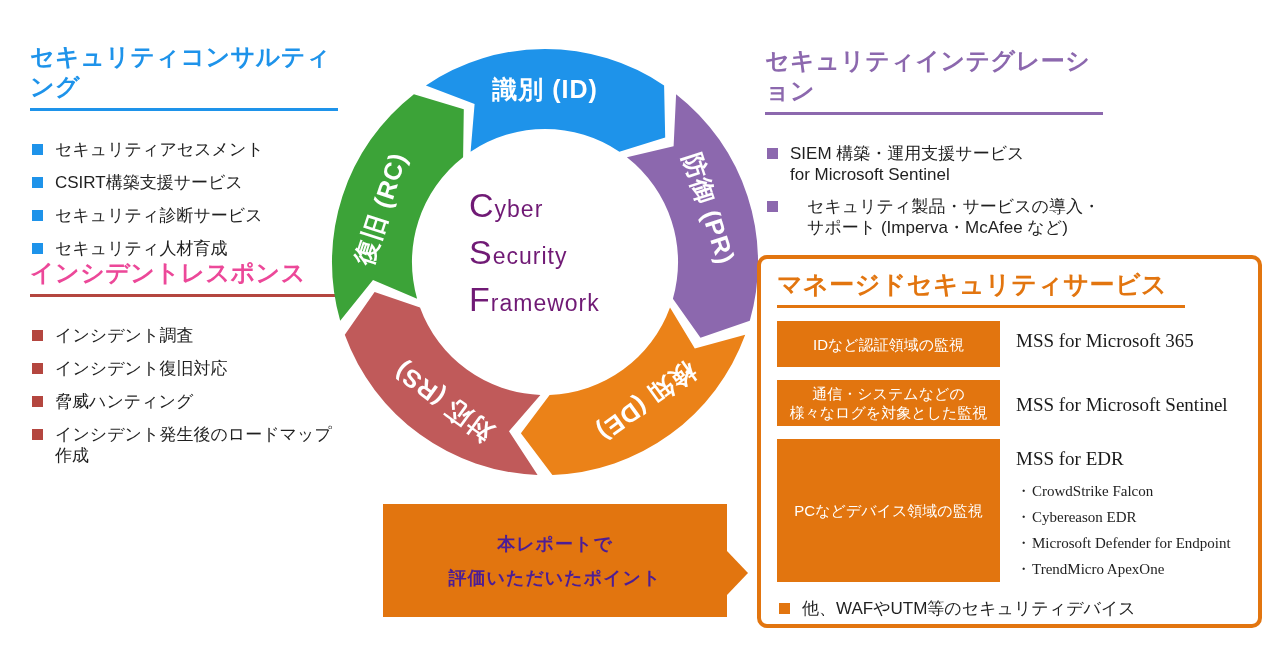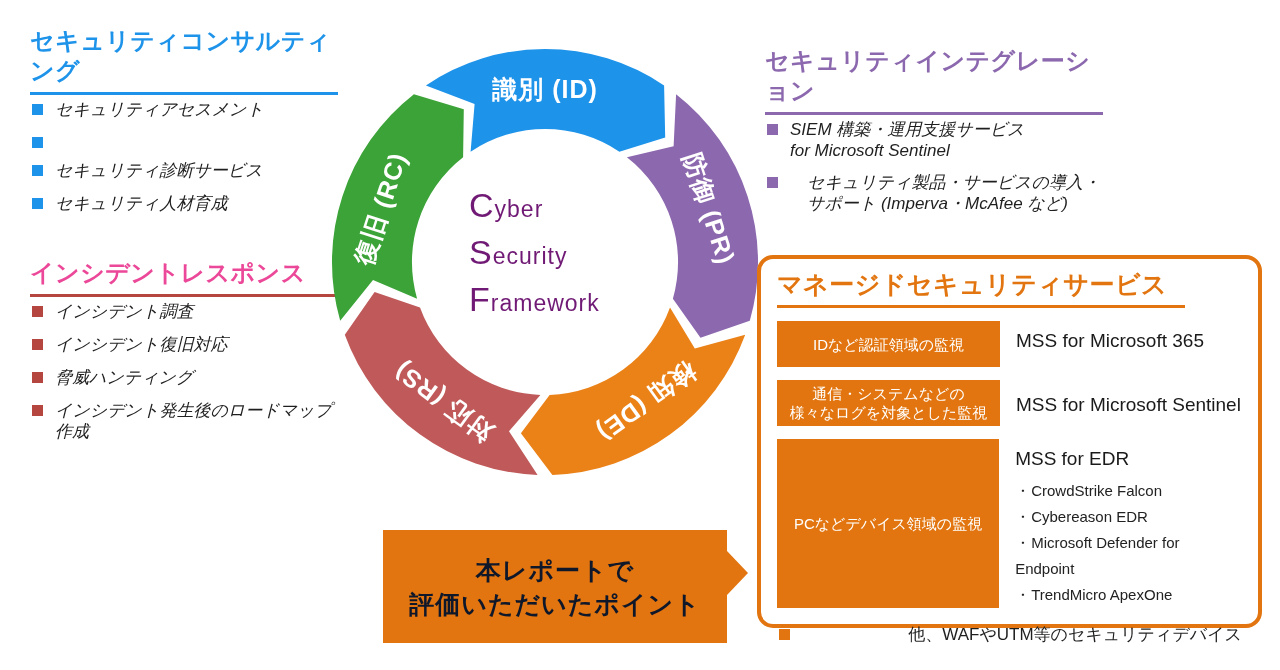--- a/index.html
+++ b/index.html
@@ -10,21 +10,21 @@
   }
   .section{position:absolute;}
   .heading{
     font-weight:700;font-size:24px;line-height:30px;
     padding-bottom:6px;border-bottom:3px solid #000;letter-spacing:.5px;
   }
   .heading.blue{color:#1e93ea;border-color:#1e93ea;width:308px;}
   .heading.red{color:#ec4899;border-color:#b4463f;width:308px;}
   .heading.purple{color:#8c68ae;border-color:#8c68ae;width:338px;}
   .heading.orange{color:#e2750f;border-color:#e2750f;width:408px;font-size:25px;}
-  .blist{margin-top:4px;font-style:italic;}
+  .blist{margin-top:28px;}
   .bitem{
     display:flex;align-items:flex-start;margin-bottom:12px;
     font-size:17px;line-height:21px;color:#1f1f1f;white-space:pre-line;
   }
   .sq{width:11px;height:11px;flex:none;margin:5px 12px 0 2px;}
   .sq.blue{background:#1e93ea;}
   .sq.red{background:#b4463f;}
   .sq.purple{background:#8c68ae;}
   .sq.orange{background:#e2750f;}
 
@@ -35,58 +35,58 @@
     font-family:"Liberation Sans","DejaVu Sans",sans-serif;
     text-anchor:middle;dominant-baseline:central;letter-spacing:1px;
   }
   #csf-center{position:absolute;left:469px;top:186px;color:#701a75;}
   .csf-line{height:47px;font-size:23px;letter-spacing:1px;white-space:nowrap;}
   .csf-line .ini{font-size:34px;}
 
   
   #mss-panel{
     position:absolute;left:757px;top:255px;width:505px;height:373px;
-    border:4px solid #e2750f;border-radius:16px;box-sizing:border-box;
+    border:4px solid #e2750f;border-radius:10px;box-sizing:border-box;
     padding:10px 16px 10px 16px;background:#fff;
   }
   .mss-row{display:flex;margin-top:13px;}
   .mss-label{
     width:223px;min-height:46px;background:#e2750f;color:#fff;
     display:flex;align-items:center;justify-content:center;text-align:center;
     font-size:15px;line-height:19px;padding:0 4px;box-sizing:border-box;
     white-space:pre-line;
   }
-  .mss-right{margin-left:16px;padding-top:9px;}
+  .mss-right{margin-left:16px;padding-top:9px;font-family:Liberation Serif, serif;}
   .mss-service{font-size:19px;color:#1a1a1a;}
   .mss-products{margin-top:8px;}
   .mss-product{font-size:15px;line-height:26px;color:#222;}
   .mss-product::before{content:"・";margin-right:1px;}
-  .mss-foot{display:flex;align-items:center;margin-top:15px;font-size:17px;justify-content:space-between;}
+  .mss-foot{display:flex;align-items:center;margin-top:15px;font-size:17px;}
   .mss-foot .sq{margin-top:0;}
 
   
   #callout{
-    position:absolute;left:383px;top:530px;width:344px;height:113px;
-    background:#e2750f;color:#0f172a;font-weight:700;font-size:25px;line-height:34px;
+    position:absolute;left:383px;top:504px;width:344px;height:113px;
+    background:#e2750f;color:#4c1d95;font-weight:700;font-size:18px;line-height:34px;
     display:flex;flex-direction:column;align-items:center;justify-content:center;
     letter-spacing:1px;
   }
   #callout-arrow{
     position:absolute;left:727px;top:551px;width:21px;height:44px;background:#e2750f;
     clip-path:polygon(0 0,100% 50%,0 100%);
   }
 </style>
 </head>
 <body>
 
-<div class="section" style="left:30px;top:26px;">
+<div class="section" style="left:30px;top:42px;">
   <div class="heading blue">セキュリティコンサルティング</div>
   <div class="blist">
     <div class="bitem"><span class="sq blue"></span><span>セキュリティアセスメント</span></div>
-    <div class="bitem"><span class="sq blue"></span></div>
+    <div class="bitem"><span class="sq blue"></span><span>CSIRT構築支援サービス</span></div>
     <div class="bitem"><span class="sq blue"></span><span>セキュリティ診断サービス</span></div>
     <div class="bitem"><span class="sq blue"></span><span>セキュリティ人材育成</span></div>
   </div>
 </div>
 
 <div class="section" style="left:30px;top:258px;">
   <div class="heading red">インシデントレスポンス</div>
   <div class="blist">
     <div class="bitem"><span class="sq red"></span><span>インシデント調査</span></div>
     <div class="bitem"><span class="sq red"></span><span>インシデント復旧対応</span></div>

